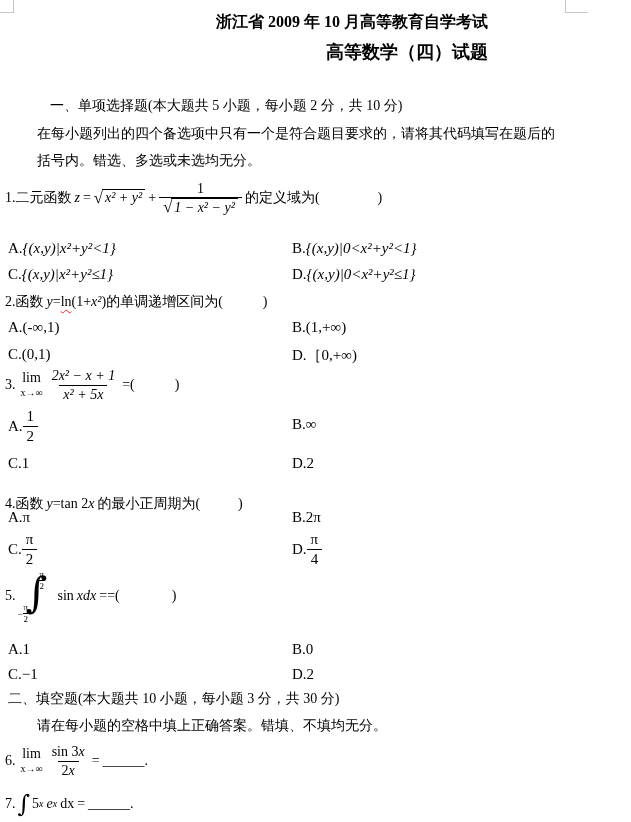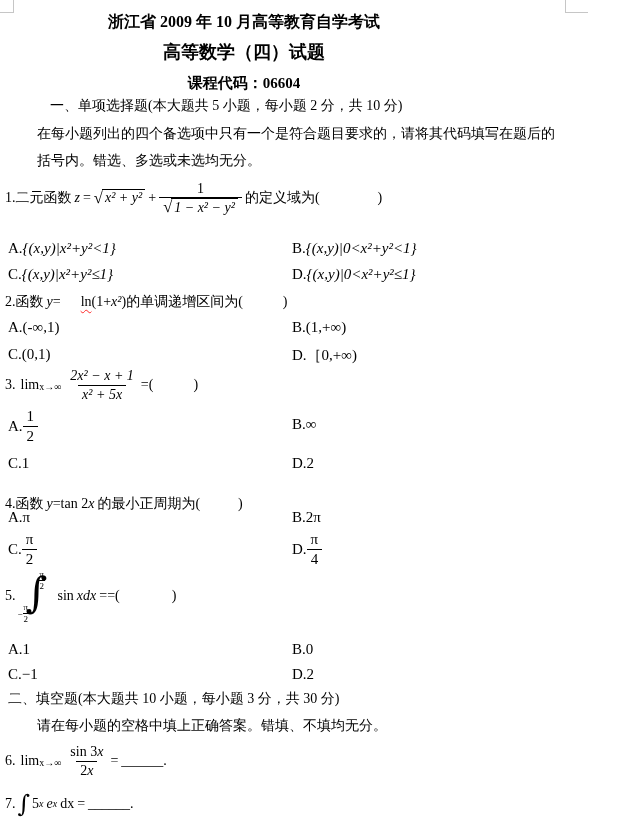--- a/index.html
+++ b/index.html
@@ -5,21 +5,21 @@
   html,body { margin:0; padding:0; background:#ffffff; }
   .page {
     position:relative; width:631px; height:822px; background:#ffffff;
     font-family:"Liberation Serif","DejaVu Serif",serif; color:#000000;
     font-size:14px; overflow:hidden;
   }
   .corner { position:absolute; }
   .corner.tl { left:0; top:0; width:13px; height:12px; border-right:1px solid #c6c6c6; border-bottom:1px solid #c6c6c6; }
   .corner.tr { left:565px; top:0; width:22px; height:12px; border-left:1px solid #c6c6c6; border-bottom:1px solid #c6c6c6; }
 
-  .titles { position:absolute; left:0; top:12px; width:488px; text-align:center; font-weight:bold; }
+  .titles { position:absolute; left:0; top:12px; width:488px; text-align:right; font-weight:bold; }
   .t1 { font-size:16px; margin-bottom:7px; }
   .t2 { font-size:18px; margin-bottom:10px; }
   .t3 { font-size:15px; }
 
   .row { position:absolute; white-space:nowrap; }
   .flex { display:flex; align-items:center; }
   .opt { font-size:15px; }
   .optflex { display:flex; align-items:center; }
 
   .mi { font-style:italic; }
@@ -27,26 +27,26 @@
   .spl { margin-left:3px; }
 
   .frac { display:inline-flex; flex-direction:column; align-items:center; vertical-align:middle; text-align:center; }
   .fnum, .fden { padding:0 4px; line-height:1.25; display:block; }
   .fden { border-top:1px solid #000; }
 
   .sqrt { display:inline-flex; align-items:flex-start; }
   .rsign { font-size:1.18em; line-height:1.05; margin-right:-1px; }
   .rad { border-top:1px solid #000; padding:0 3px; }
 
-  .lim { display:inline-flex; flex-direction:row; align-items:flex-end; line-height:1.05; margin:16px 5px; }
+  .lim { display:inline-flex; flex-direction:column; align-items:center; line-height:1.05; margin:16px 5px; }
   .limsub { font-size:10px; margin-top:2px; }
 
   .gap { display:inline-block; }
 
-  .wavy { text-decoration-line:underline; text-decoration-style:wavy; text-decoration-color:#ff2a2a; text-decoration-thickness:1px; text-underline-offset:3px;margin-left:20px; }
+  .wavy { text-decoration-line:underline; text-decoration-style:wavy; text-decoration-color:#ff2a2a; text-decoration-thickness:1px; text-underline-offset:3px; }
 
   .int5 { position:relative; display:inline-block; width:38px; height:48px; margin:0 2px; }
   .isign { position:absolute; left:8px; top:-5px; font-size:42px; line-height:52px; font-family:"DejaVu Serif",serif; }
   .ub { position:absolute; left:21px; top:-3px; }
   .lb { position:absolute; left:0; bottom:-5px; display:inline-flex; align-items:center; font-size:9px; }
   .tiny-frac { display:inline-flex; flex-direction:column; align-items:center; font-size:9px; line-height:1.2; }
   .tfd { border-top:1px solid #000; padding:0 1px; }
 
   .int7 { font-size:24px; line-height:1; font-family:"DejaVu Serif",serif; margin:0 2px; }
   sup.sx { font-size:10px; font-style:italic; vertical-align:super; line-height:0; }
@@ -55,21 +55,20 @@
 <body>
 
 <div class="page">
 
   <div class="corner tl"></div>
   <div class="corner tr"></div>
 
   <div class="titles">
     <div class="t1">浙江省 2009 年 10 月高等教育自学考试</div>
     <div class="t2">高等数学（四）试题</div>
-    <div class="t3">课程代码：06604</div>
   </div>
 
   <div class="row" style="left:8px; top:97px;margin-left:42px;">一、单项选择题(本大题共 5 小题，每小题 2 分，共 10 分)</div>
   <div class="row" style="left:37px; top:125px;">在每小题列出的四个备选项中只有一个是符合题目要求的，请将其代码填写在题后的</div>
   <div class="row" style="left:37px; top:152px;">括号内。错选、多选或未选均无分。</div>
 
   <div class="row flex" style="left:5px; top:176px; height:44px;">
     <span>1.二元函数</span>
     <span class="mi sp">z</span>
     <span>=</span>

